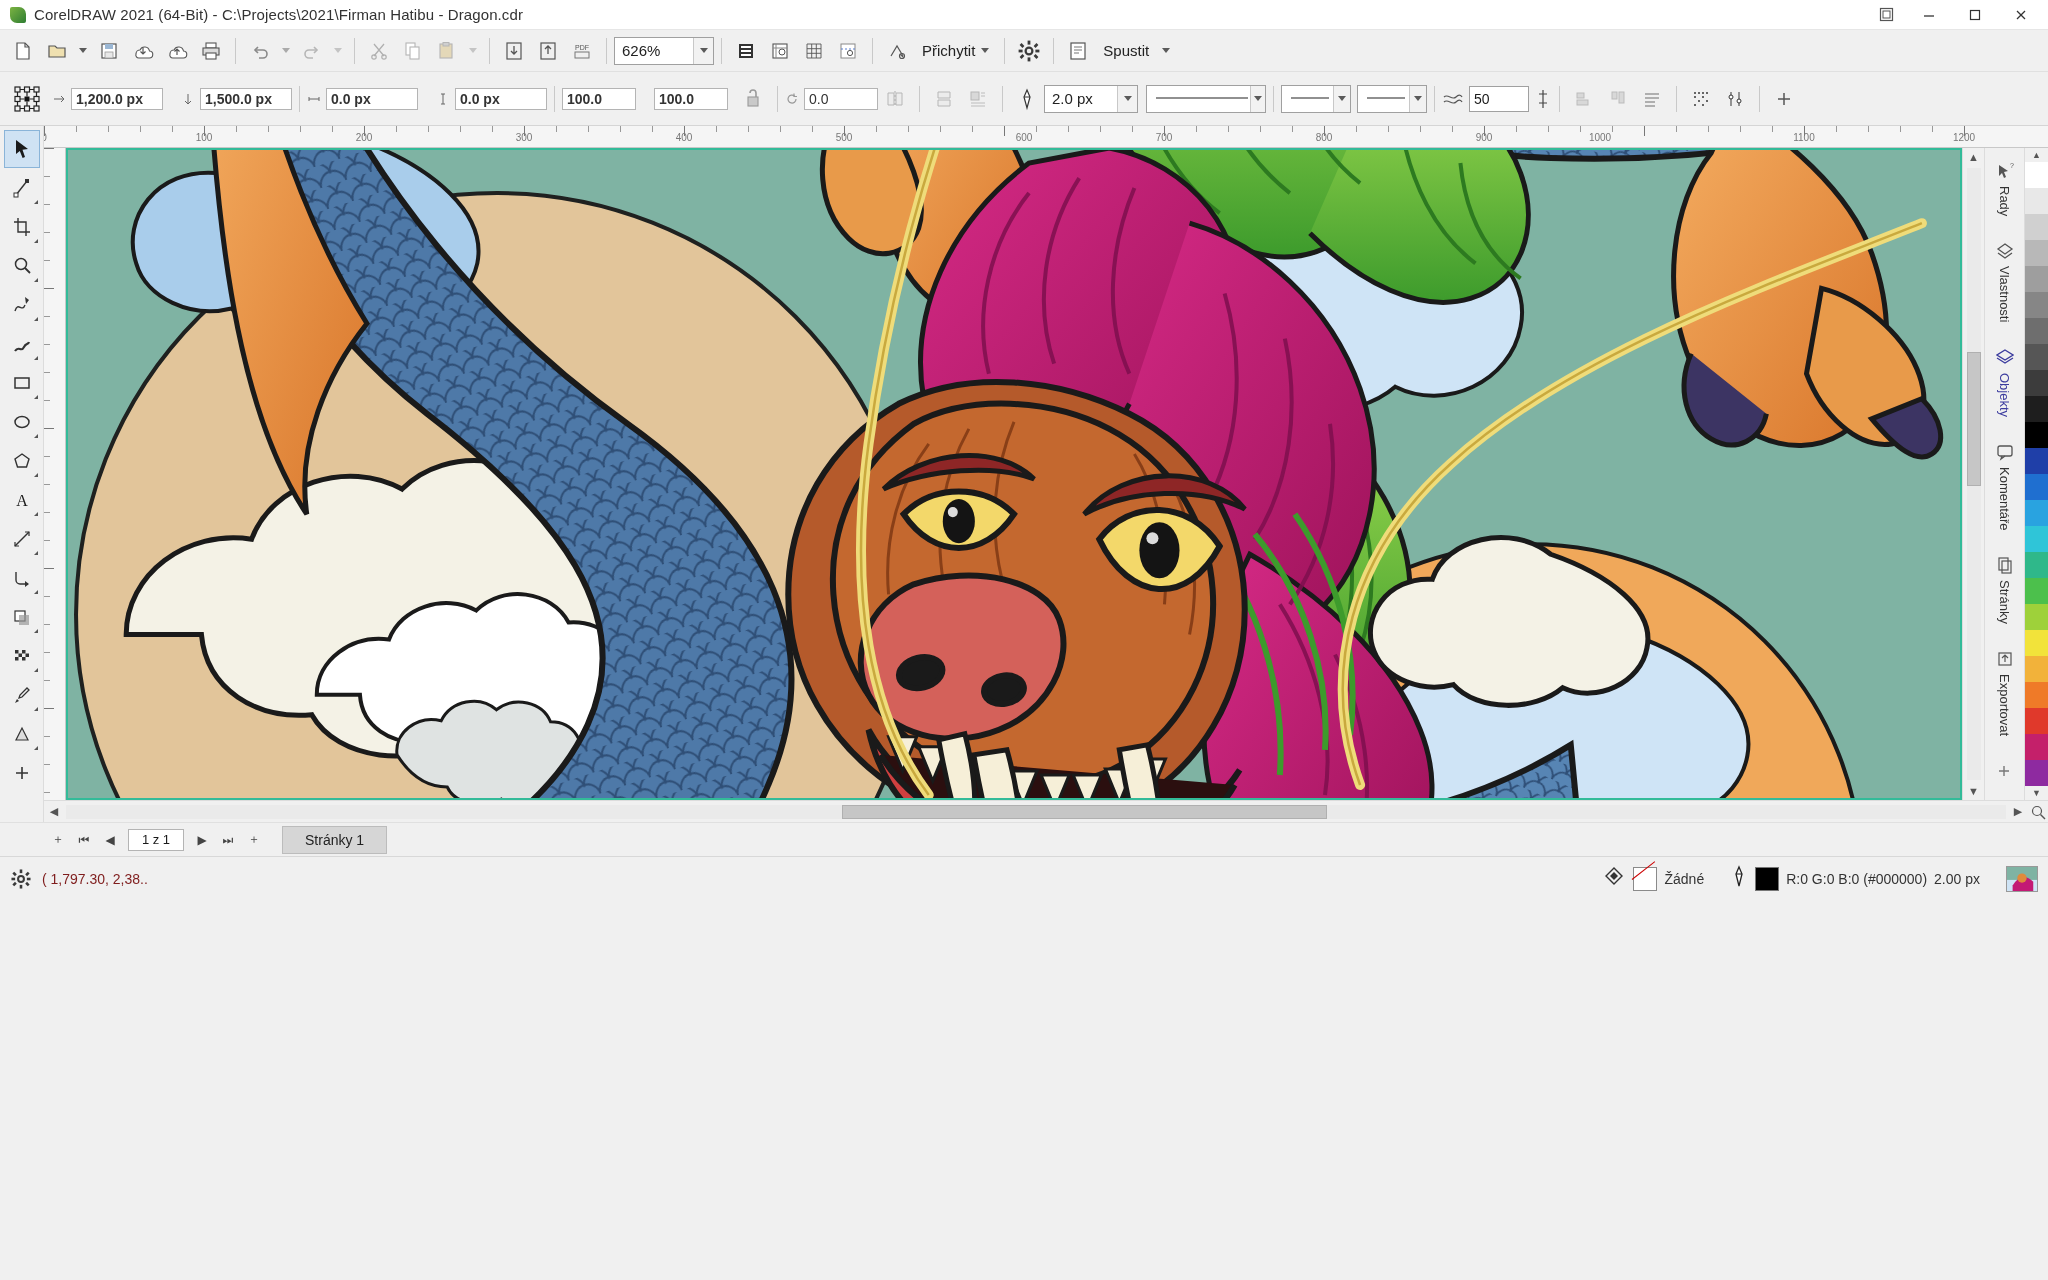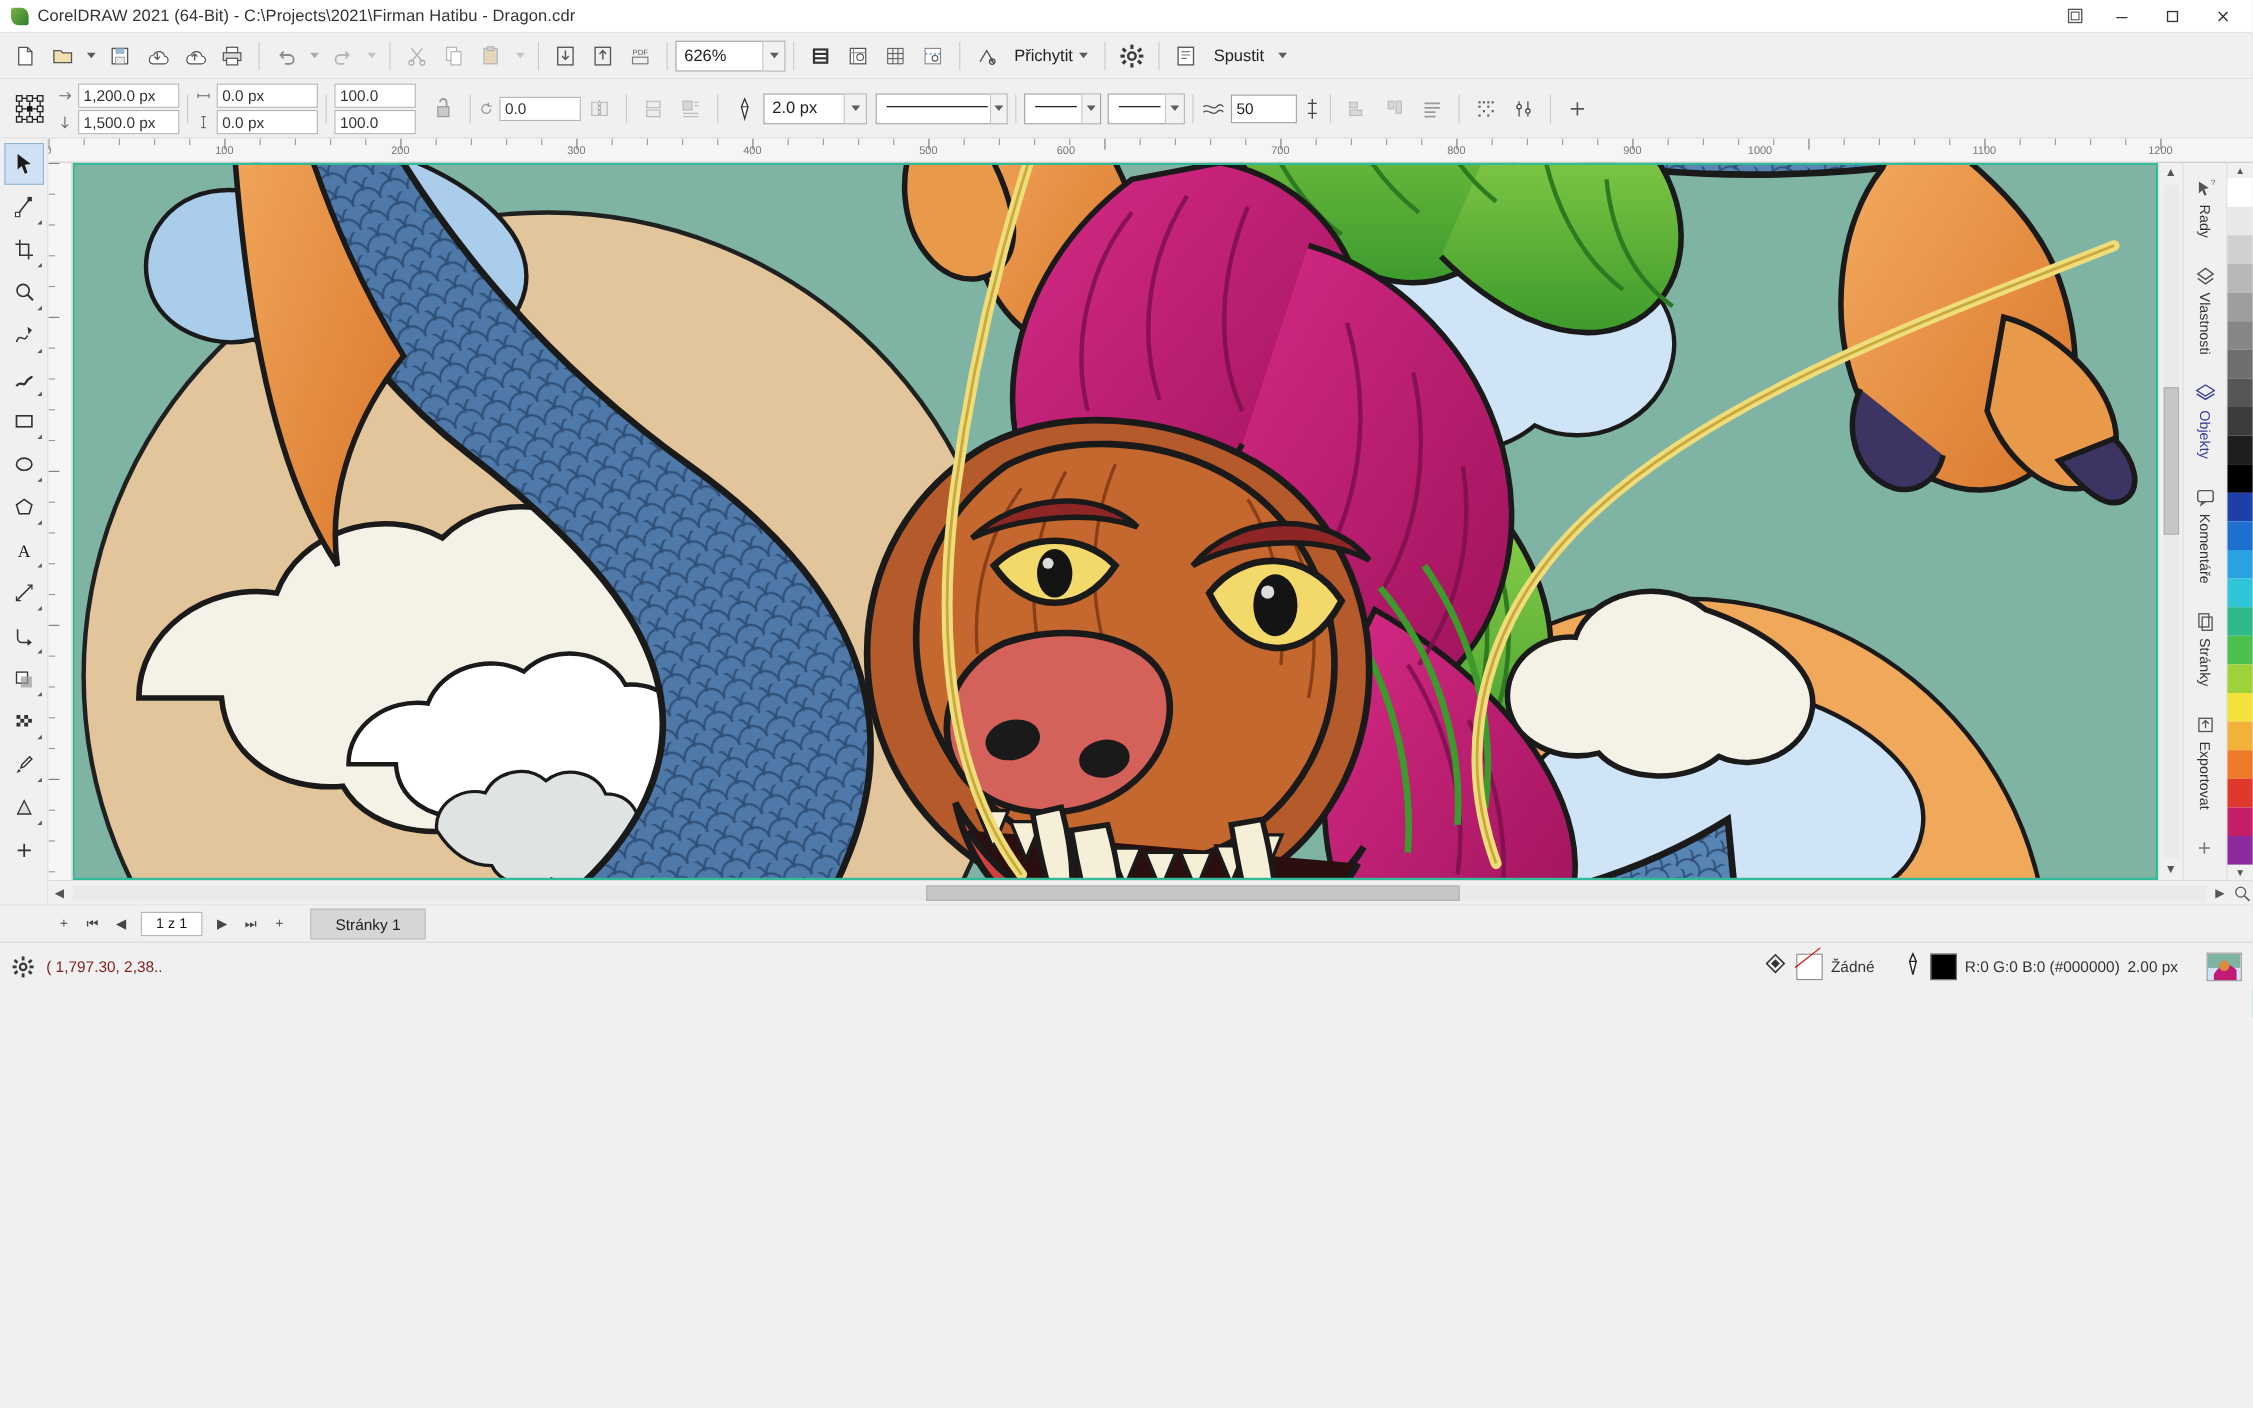--- a/index.html
+++ b/index.html
@@ -60,21 +60,21 @@
   }
   .zoomcombo { width:100px; }
   .lbl-btn { display:flex; align-items:center; gap:6px; padding:0 8px; height:30px; font-size:15px; color:#222; }
 
   
   .propbar {
     height:54px; background:#f0f0f0; display:flex; align-items:center;
     padding:0 6px; flex:0 0 54px; border-bottom:1px solid #d5d5d5;
   }
   .obj-icon { width:34px; height:34px; margin:0 8px 0 4px; }
-  .twofield { display:flex; flex-direction:column; gap:2px; }
+  .twofield { display:flex; flex-direction:row; gap:18px;font-weight:bold; }
   .fld {
     height:22px; width:92px; background:#fff; border:1px solid #b4b4b4;
     display:flex; align-items:center; padding:0 4px; font-size:14px; color:#333;
   }
   .fld.narrow { width:74px; }
   .fieldrow { display:flex; align-items:center; gap:5px; }
   .minilbl { width:14px; height:14px; color:#666; display:flex; align-items:center; justify-content:center; font-size:11px;}
   .outline-combo { width:94px; }
   .line-combo { width:120px; }
   .arrow-combo { width:70px; }
@@ -787,21 +787,21 @@
           <div class="rtick" style="left: 704px;"></div>
           <div class="rtick" style="left: 736px;"></div>
           <div class="rtick" style="left: 768px;"></div>
           <div class="rtick major" style="left: 800px;"></div>
           <div class="rlabel" style="left: 800px;">500</div>
           <div class="rtick" style="left: 832px;"></div>
           <div class="rtick" style="left: 864px;"></div>
           <div class="rtick" style="left: 896px;"></div>
           <div class="rtick" style="left: 928px;"></div>
           <div class="rtick major" style="left: 960px;"></div>
-          <div class="rlabel" style="left: 925px;">600</div>
+          <div class="rlabel" style="left: 980px;">600</div>
           <div class="rtick" style="left: 992px;"></div>
           <div class="rtick" style="left: 1024px;"></div>
           <div class="rtick" style="left: 1056px;"></div>
           <div class="rtick" style="left: 1088px;"></div>
           <div class="rtick major" style="left: 1120px;"></div>
           <div class="rlabel" style="left: 1120px;">700</div>
           <div class="rtick" style="left: 1152px;"></div>
           <div class="rtick" style="left: 1184px;"></div>
           <div class="rtick" style="left: 1216px;"></div>
           <div class="rtick" style="left: 1248px;"></div>

